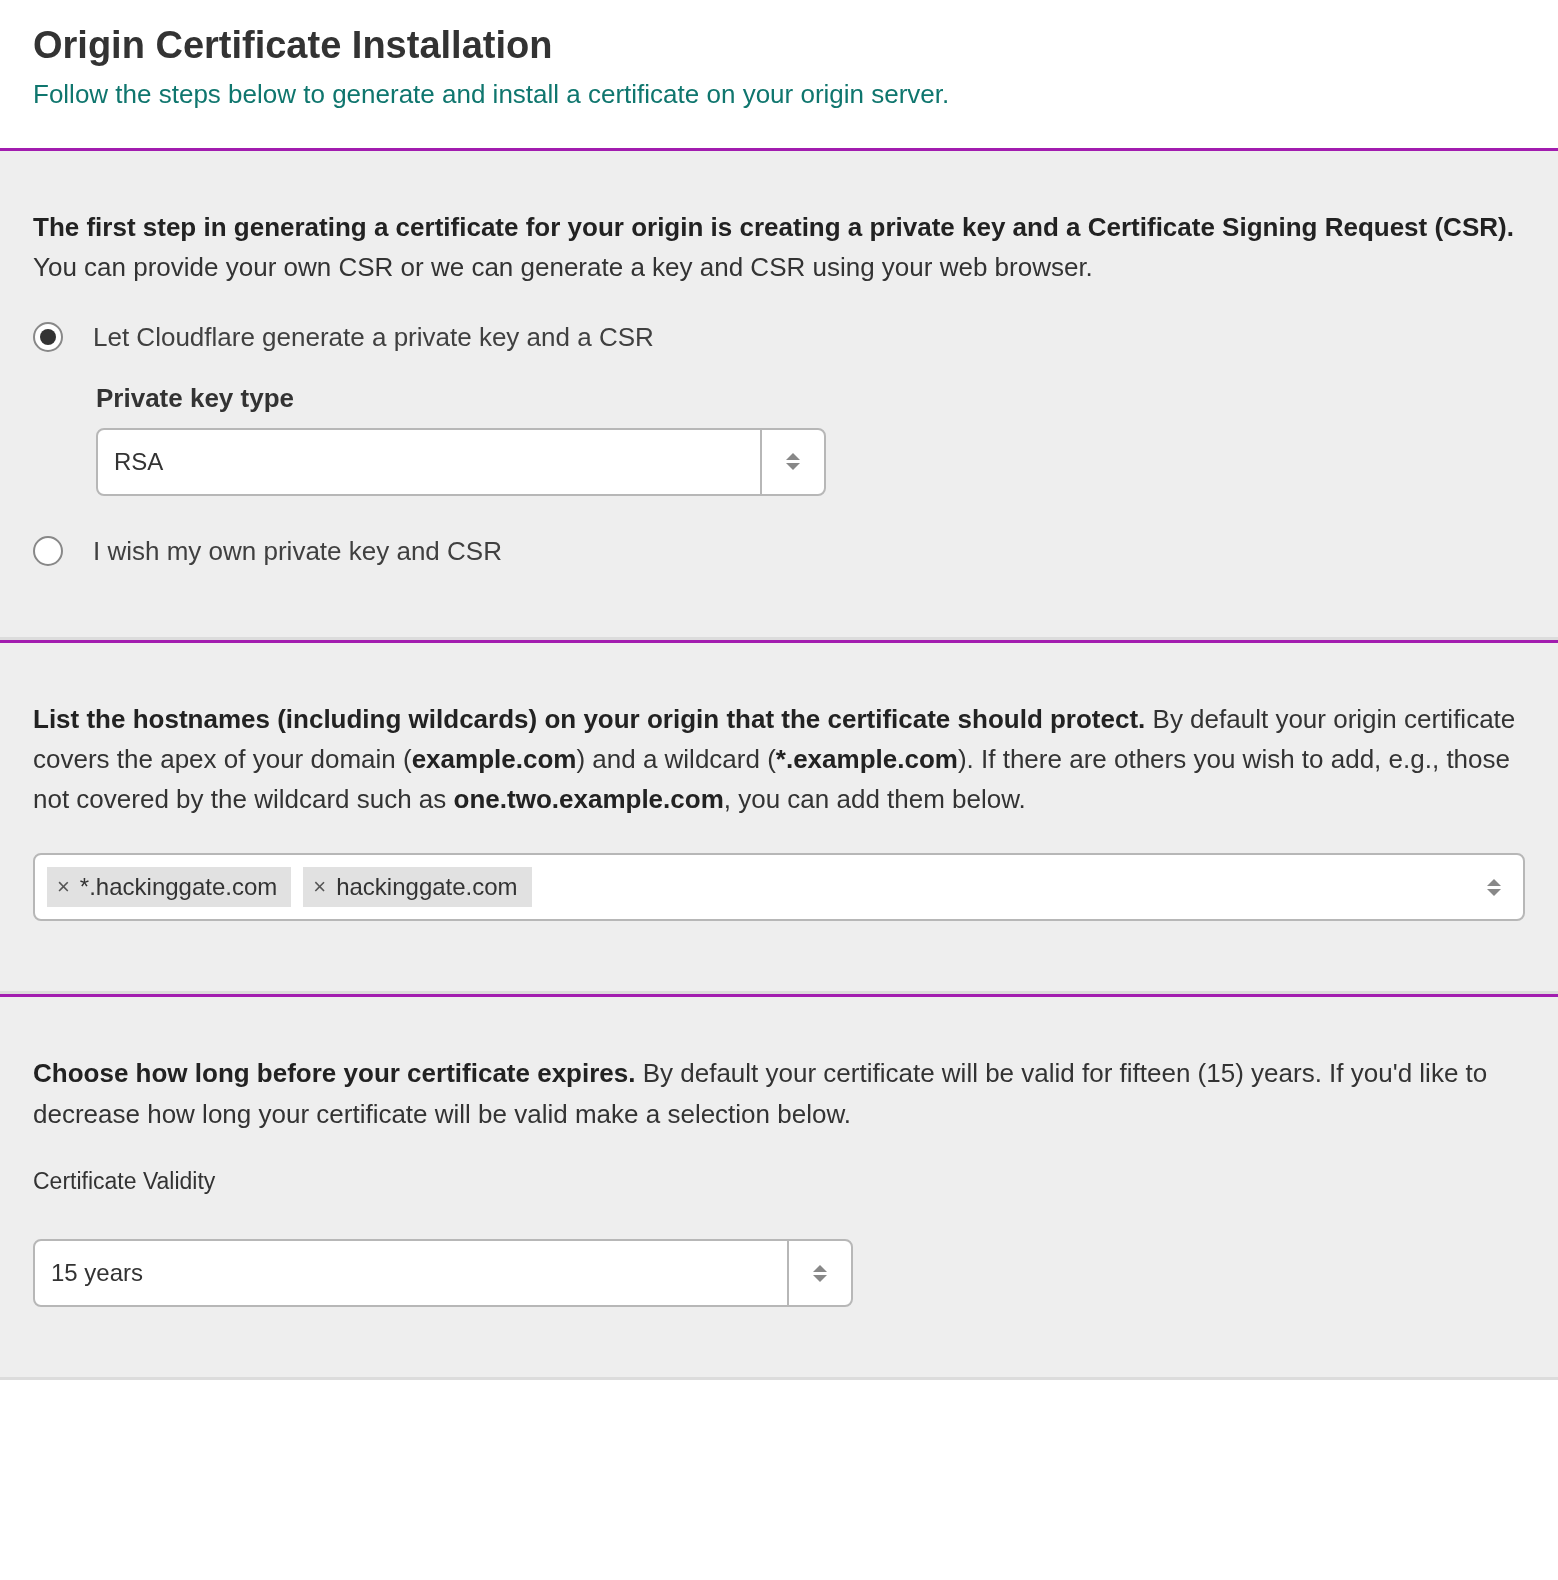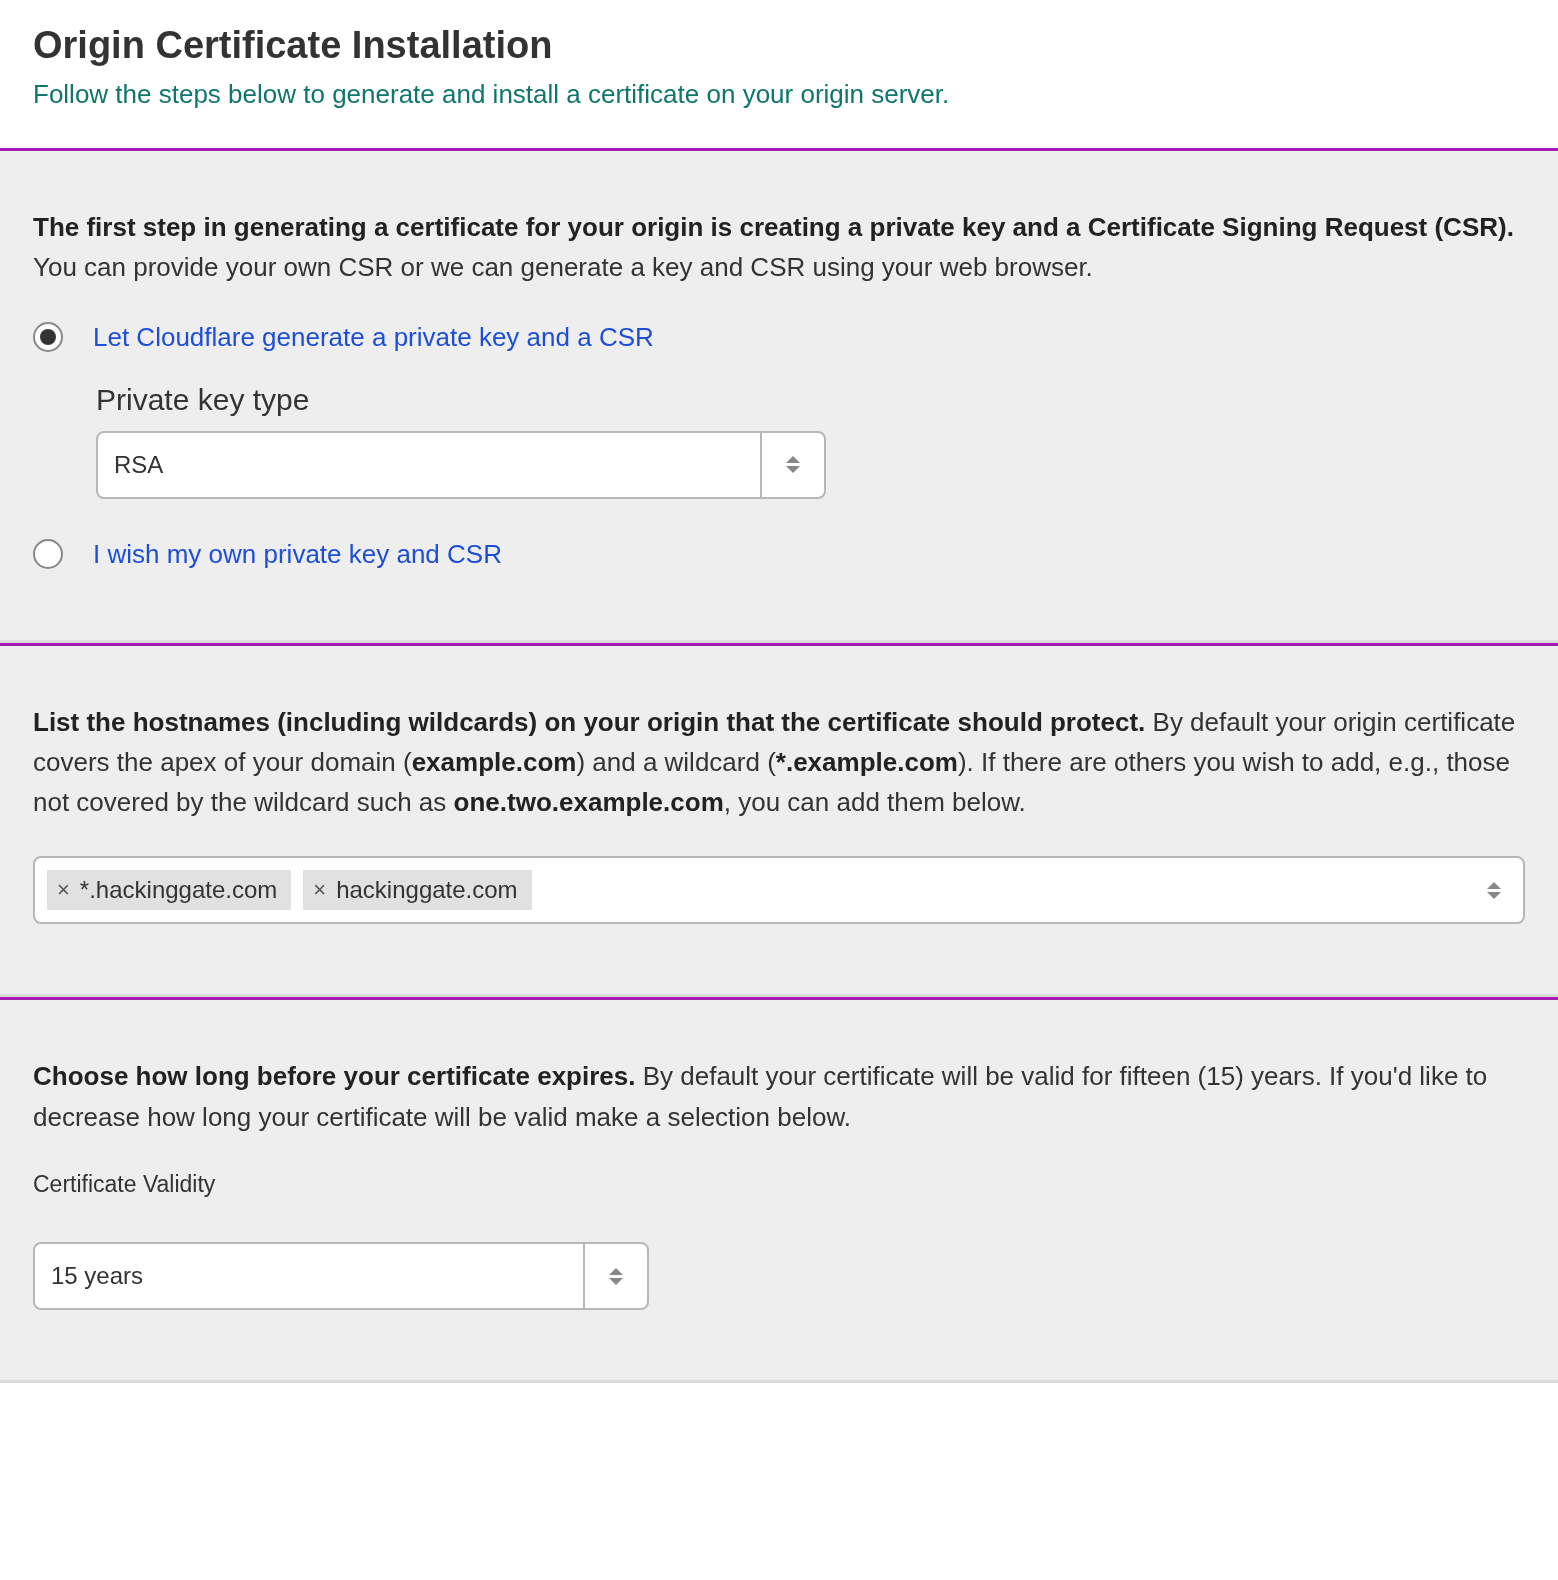--- a/index.html
+++ b/index.html
@@ -66,31 +66,32 @@
       top: 50%;
       left: 50%;
       width: 16px;
       height: 16px;
       background: #333333;
       border-radius: 50%;
       transform: translate(-50%, -50%);
     }
     .radio-label {
       font-size: 26px;
-      color: #1d4ed8;
+      color: #404040;
     }
     .sub-group {
       margin-left: 63px;
       margin-bottom: 40px;
     }
     .field-label {
-      font-size: 30px;
+      font-size: 26px;
       color: #333333;
       margin-bottom: 14px;
       display: block;
+      font-weight: bold;
     }
     .select-box {
       display: flex;
       align-items: stretch;
       width: 730px;
       height: 68px;
       background: #ffffff;
       border: 2px solid #b7b7b7;
       border-radius: 8px;
       overflow: hidden;
@@ -230,20 +231,20 @@
     </div>
   </div>
 </div>
 
 <div class="panel">
   <p class="panel-text">
     <span class="bold">Choose how long before your certificate expires.</span><span> By default your certificate will be valid for fifteen (15) years. If you'd like to decrease how long your certificate will be valid make a selection below.</span>
   </p>
 
   <span class="cert-validity-label">Certificate Validity</span>
-  <div class="select-box" style="width:616px;margin-top:44px;">
+  <div class="select-box" style="width:820px;margin-top:44px;">
     <div class="select-value">15 years</div>
     <div class="select-caret">
       <div class="caret-up"></div>
       <div class="caret-down"></div>
     </div>
   </div>
 </div>
 
 </body></html>

